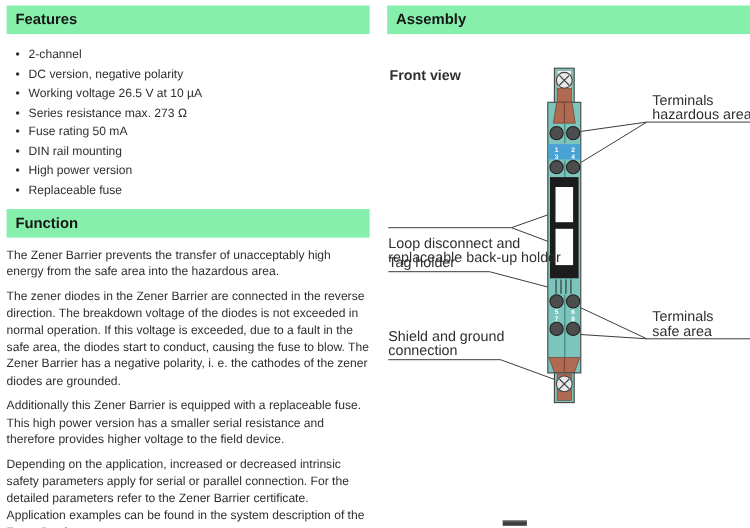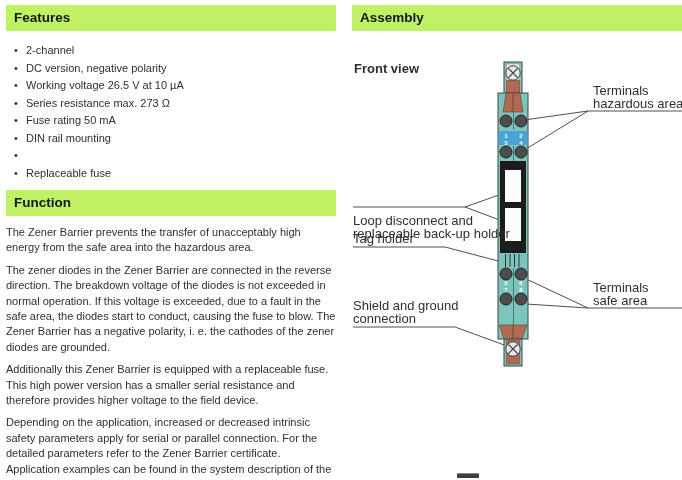--- a/index.html
+++ b/index.html
@@ -4,21 +4,21 @@
 <style>
   html,body{margin:0;padding:0;}
   body{
     width:682px;height:480px;position:relative;overflow:hidden;
     background:#ffffff;color:#3a3a3a;
     font-family:"Liberation Sans", sans-serif;
   }
   .col-left{position:absolute;left:6px;top:5px;width:330px;}
   .col-right-bar{position:absolute;left:352px;top:5px;width:380px;}
   .section-bar{
-    background:#bef264;height:26px;line-height:26px;
+    background:#86efac;height:26px;line-height:26px;
     padding-left:8px;font-size:13.5px;font-weight:bold;color:#161616;
     box-sizing:border-box;
   }
   .features-list{margin:11px 0 0 0;padding:0;list-style:none;}
   .features-list li{
     font-size:11px;line-height:17.5px;display:flex;color:#2f2f2f;
   }
   .features-list .bullet{width:12px;margin-left:8px;flex:0 0 12px;}
   .function-bar{margin-top:8px;}
   .paragraphs{margin-top:9px;}
@@ -67,20 +67,21 @@
     <li>
         <span class="bullet">•</span>
         <span>Fuse rating 50 mA</span>
       </li>
     <li>
         <span class="bullet">•</span>
         <span>DIN rail mounting</span>
       </li>
     <li>
         <span class="bullet">•</span>
+        <span>High power version</span>
       </li>
     <li>
         <span class="bullet">•</span>
         <span>Replaceable fuse</span>
       </li>
   </ul>
   <div class="section-bar function-bar">
     <span>Function</span>
   </div>
   <div class="paragraphs">

